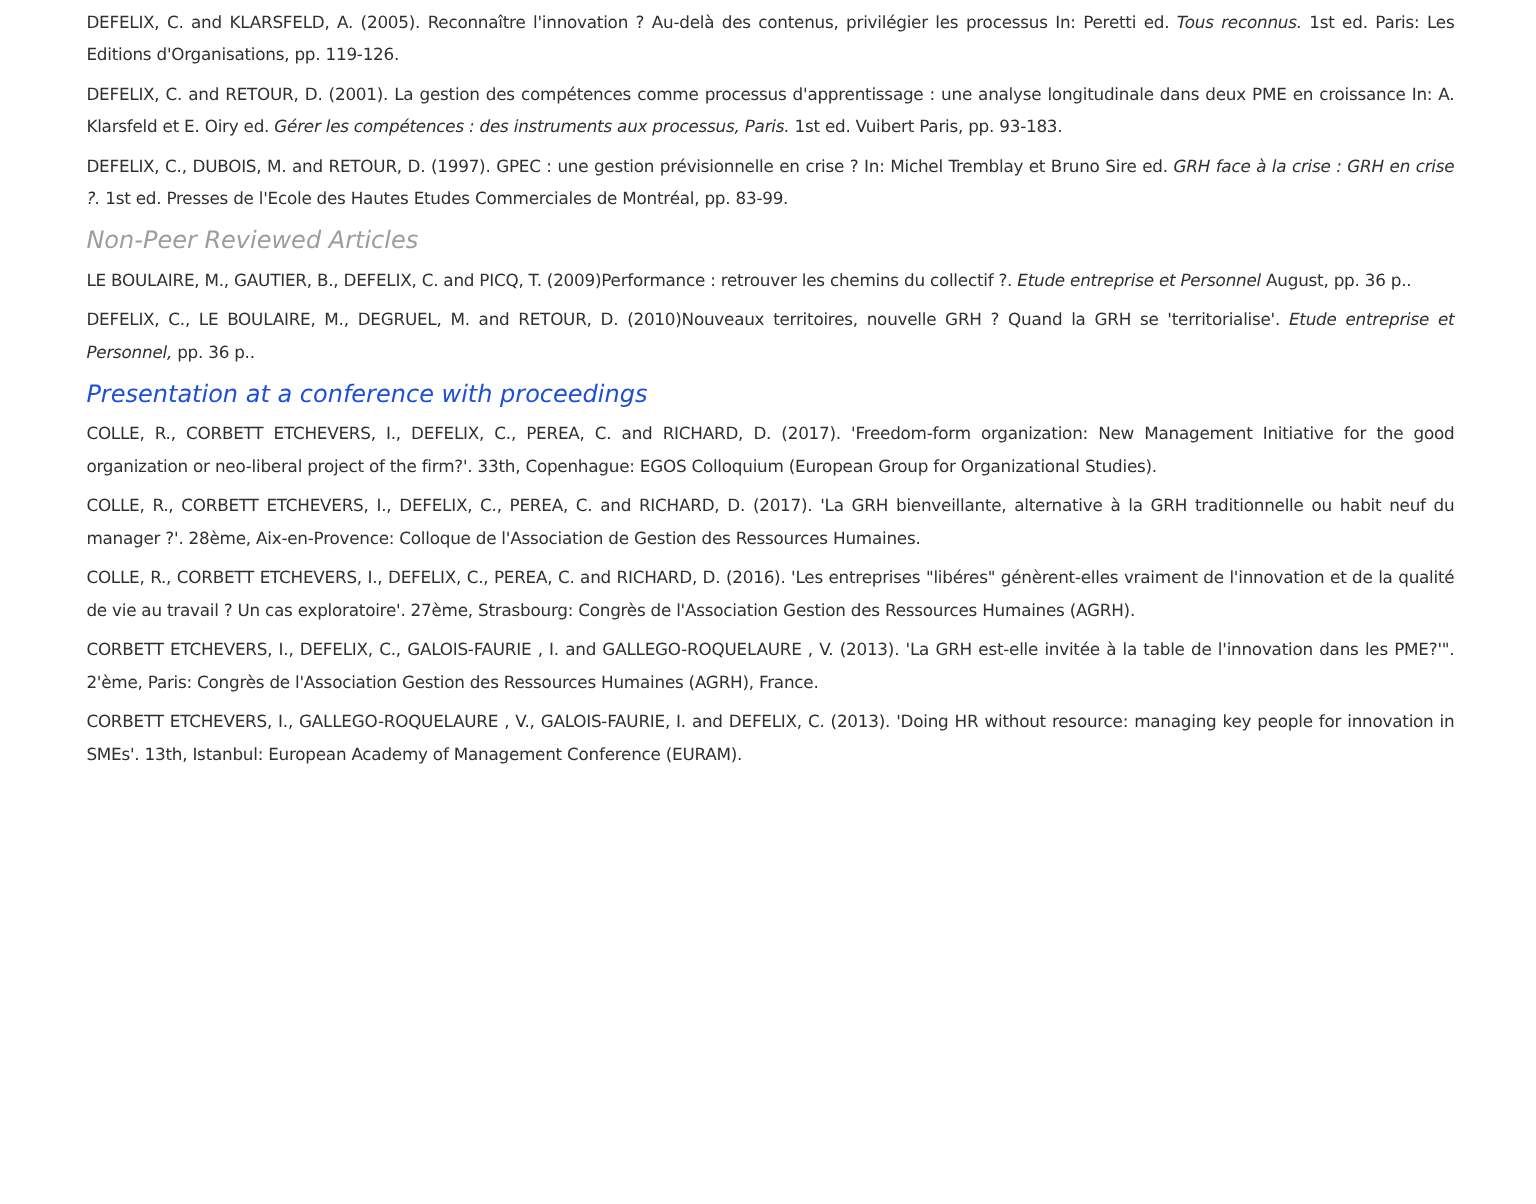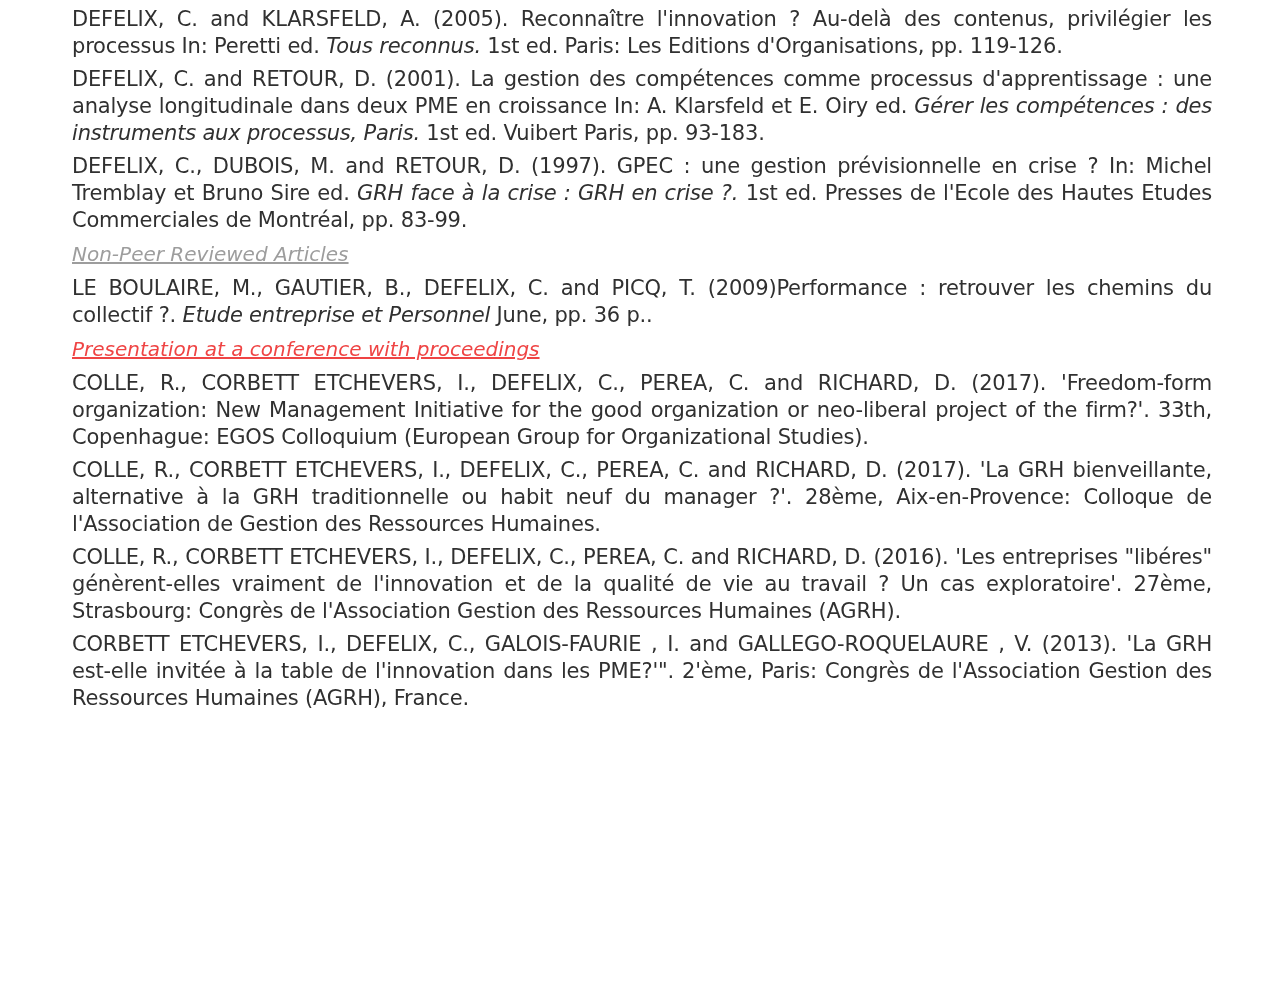--- a/index.html
+++ b/index.html
@@ -12,46 +12,47 @@
     color: #303030;
   }
   .page {
     box-sizing: border-box;
     width: 1280px;
     height: 1003px;
     padding: 6px 68px 0 72px;
   }
   .ref {
     margin: 0 0 6px 0;
-    font-size: 21px;
+    font-size: 14px;
     line-height: 27px;
     text-align: justify;
     letter-spacing: -0.2px;
     font-weight: 400;
   }
   .ref i { font-style: italic; }
   .section-heading {
     font-style: italic;
     font-size: 20px;
     line-height: 28px;
     margin: 0 0 7px 0;
     color: #9d9d9d;
     letter-spacing: 0;
-    text-decoration: underline;
   }
 </style>
 </head>
 <body style="background: rgb(255, 255, 255); color: rgb(48, 48, 48);">
 
 <main class="page">
   <div>
       <p class="ref"><span>DEFELIX, C. and KLARSFELD, A. (2005). Reconnaître l'innovation ? Au-delà des contenus, privilégier les processus In: Peretti ed. </span><i>Tous reconnus.</i><span> 1st ed. Paris: Les Editions d'Organisations, pp. 119-126.</span></p>
       <p class="ref"><span>DEFELIX, C. and RETOUR, D. (2001). La gestion des compétences comme processus d'apprentissage : une analyse longitudinale dans deux PME en croissance In: A. Klarsfeld et E. Oiry ed. </span><i>Gérer les compétences : des instruments aux processus, Paris.</i><span> 1st ed. Vuibert Paris, pp. 93-183.</span></p>
       <p class="ref"><span>DEFELIX, C., DUBOIS, M. and RETOUR, D. (1997). GPEC : une gestion prévisionnelle en crise ? In: Michel Tremblay et Bruno Sire ed. </span><i>GRH face à la crise : GRH en crise ?.</i><span> 1st ed. Presses de l'Ecole des Hautes Etudes Commerciales de Montréal, pp. 83-99.</span></p>
       <div class="section-heading" style="color: rgb(157, 157, 157);">Non-Peer Reviewed Articles</div>
-      <p class="ref"><span>LE BOULAIRE, M., GAUTIER, B., DEFELIX, C. and PICQ, T. (2009)Performance : retrouver les chemins du collectif ?. </span><i>Etude entreprise et Personnel</i><span> June, pp. 36 p..</span></p>
-      <div class="section-heading" style="color: #ef4444;">Presentation at a conference with proceedings</div>
+      <p class="ref"><span>LE BOULAIRE, M., GAUTIER, B., DEFELIX, C. and PICQ, T. (2009)Performance : retrouver les chemins du collectif ?. </span><i>Etude entreprise et Personnel</i><span> August, pp. 36 p..</span></p>
+      <p class="ref"><span>DEFELIX, C., LE BOULAIRE, M., DEGRUEL, M. and RETOUR, D. (2010)Nouveaux territoires, nouvelle GRH ? Quand la GRH se 'territorialise'. </span><i>Etude entreprise et Personnel,</i><span> pp. 36 p..</span></p>
+      <div class="section-heading" style="color: #1d4ed8;">Presentation at a conference with proceedings</div>
       <p class="ref"><span>COLLE, R., CORBETT ETCHEVERS, I., DEFELIX, C., PEREA, C. and RICHARD, D. (2017). 'Freedom-form organization: New Management Initiative for the good organization or neo-liberal project of the firm?'. 33th, Copenhague: EGOS Colloquium (European Group for Organizational Studies).</span></p>
       <p class="ref"><span>COLLE, R., CORBETT ETCHEVERS, I., DEFELIX, C., PEREA, C. and RICHARD, D. (2017). 'La GRH bienveillante, alternative à la GRH traditionnelle ou habit neuf du manager ?'. 28ème, Aix-en-Provence: Colloque de l'Association de Gestion des Ressources Humaines.</span></p>
       <p class="ref"><span>COLLE, R., CORBETT ETCHEVERS, I., DEFELIX, C., PEREA, C. and RICHARD, D. (2016). 'Les entreprises "libéres" génèrent-elles vraiment de l'innovation et de la qualité de vie au travail ? Un cas exploratoire'. 27ème, Strasbourg: Congrès de l'Association Gestion des Ressources Humaines (AGRH).</span></p>
       <p class="ref"><span>CORBETT ETCHEVERS, I., DEFELIX, C., GALOIS-FAURIE , I. and GALLEGO-ROQUELAURE , V. (2013). 'La GRH est-elle invitée à la table de l'innovation dans les PME?'". 2'ème, Paris: Congrès de l'Association Gestion des Ressources Humaines (AGRH), France.</span></p>
+      <p class="ref"><span>CORBETT ETCHEVERS, I., GALLEGO-ROQUELAURE , V., GALOIS-FAURIE, I. and DEFELIX, C. (2013). 'Doing HR without resource: managing key people for innovation in SMEs'. 13th, Istanbul: European Academy of Management Conference (EURAM).</span></p>
     </div>
 </main>
 
 </body></html>

